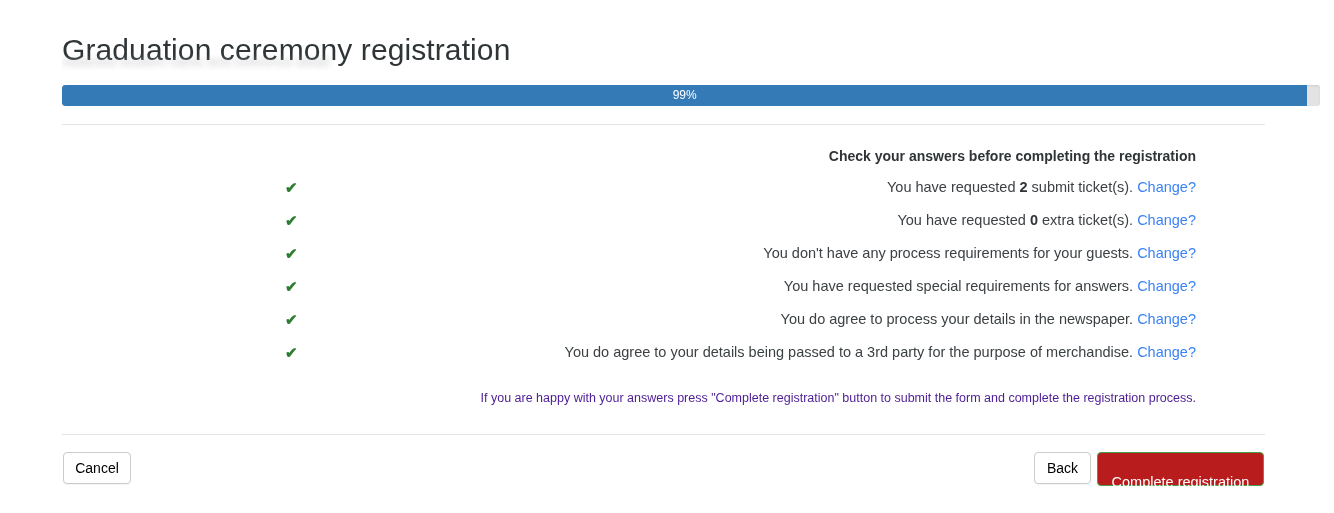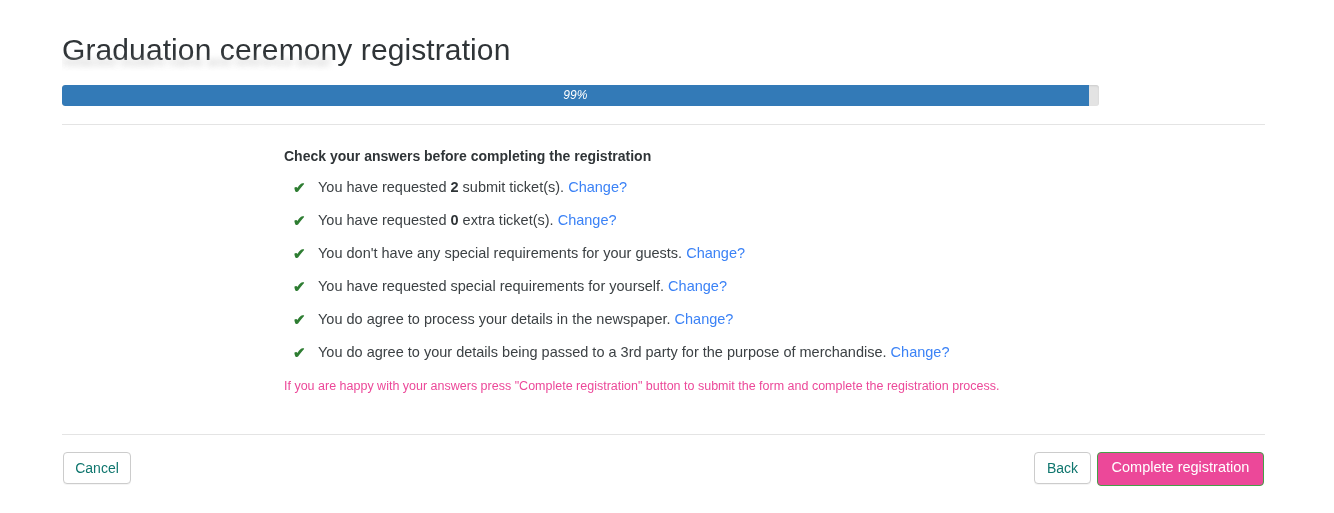--- a/index.html
+++ b/index.html
@@ -54,27 +54,26 @@
     filter: blur(3.4px);
     opacity: .85;
     letter-spacing: .4px;
   }
 
   
   .progress-track {
     position: absolute;
     left: 62px;
     top: 85px;
-    width: 1037px;
+    width: 1258px;
     height: 21px;
     background: #e3e3e3;
     border-radius: 3px;
     box-shadow: inset 0 1px 2px rgba(0,0,0,.10);
     overflow: hidden;
-    font-style: italic;
   }
   .progress-fill {
     position: absolute;
     left: 0;
     top: 0;
     height: 100%;
     width: 98.5%;
     background: #337ab7;
     border-radius: 3px 0 0 3px;
   }
@@ -98,23 +97,24 @@
     width: 1203px;
     height: 1px;
     background: #e4e4e4;
   }
   .divider.top    { top: 124px; }
   .divider.bottom { top: 434px; }
 
   
   .answers {
     position: absolute;
-    left: 284px;
+    left: 276px;
     top: 147px;
     width: 920px;
+    text-align: right;
   }
   .answers-heading {
     font-size: 14px;
     font-weight: bold;
     color: #2f3437;
     line-height: 19px;
     margin: 0 0 11px 0;
   }
 
   .answer-list {
@@ -144,44 +144,44 @@
     font-weight: bold;
     color: #2f3437;
   }
   .change-link {
     color: #3b82f6;
     text-decoration: none;
     cursor: pointer;
   }
 
   .help-note {
-    margin-top: 14px;
+    margin-top: 26px;
     font-size: 12.5px;
     line-height: 18px;
-    color: #ec4899;
+    color: #4c1d95;
     white-space: nowrap;
   }
 
   
   .btn {
     position: absolute;
     box-sizing: border-box;
     font-family: "Liberation Sans", sans-serif;
     font-size: 14px;
     line-height: 1;
     border-radius: 4px;
     cursor: pointer;
     text-align: center;
     white-space: nowrap;
     user-select: none;
   }
   .btn-default {
     background: #ffffff;
     border: 1px solid #cccccc;
-    color: #0f766e;
+    color: #000000;
     box-shadow: 0 1px 0 rgba(0,0,0,.04);
   }
 
   .btn-cancel {
     left: 63px;
     top: 452px;
     width: 68px;
     height: 32px;
     padding-top: 8px;
   }
@@ -190,22 +190,22 @@
     top: 452px;
     width: 57px;
     height: 32px;
     padding-top: 8px;
   }
   .btn-complete {
     left: 1097px;
     top: 452px;
     width: 167px;
     height: 34px;
-    padding-top: 7px;
-    background: #ec4899;
+    padding-top: 22px;
+    background: #b91c1c;
     border: 1px solid #45a049;
     color: #ffffff;
     font-size: 14.5px;
   }
 </style>
 </head>
 <body>
 
 <div class="page">
 
@@ -234,27 +234,27 @@
       </li>
 
       <li class="answer-item">
         <span class="check-icon">✔</span>
         <span>You have requested </span><span class="strong">0</span><span> extra ticket(s).</span>
         <a class="change-link">Change?</a>
       </li>
 
       <li class="answer-item">
         <span class="check-icon">✔</span>
-        <span>You don't have any special requirements for your guests.</span>
-        <a class="change-link">Change?</a>
-      </li>
-
-      <li class="answer-item">
-        <span class="check-icon">✔</span>
-        <span>You have requested special requirements for yourself.</span>
+        <span>You don't have any process requirements for your guests.</span>
+        <a class="change-link">Change?</a>
+      </li>
+
+      <li class="answer-item">
+        <span class="check-icon">✔</span>
+        <span>You have requested special requirements for answers.</span>
         <a class="change-link">Change?</a>
       </li>
 
       <li class="answer-item">
         <span class="check-icon">✔</span>
         <span>You do agree to process your details in the newspaper.</span>
         <a class="change-link">Change?</a>
       </li>
 
       <li class="answer-item">

